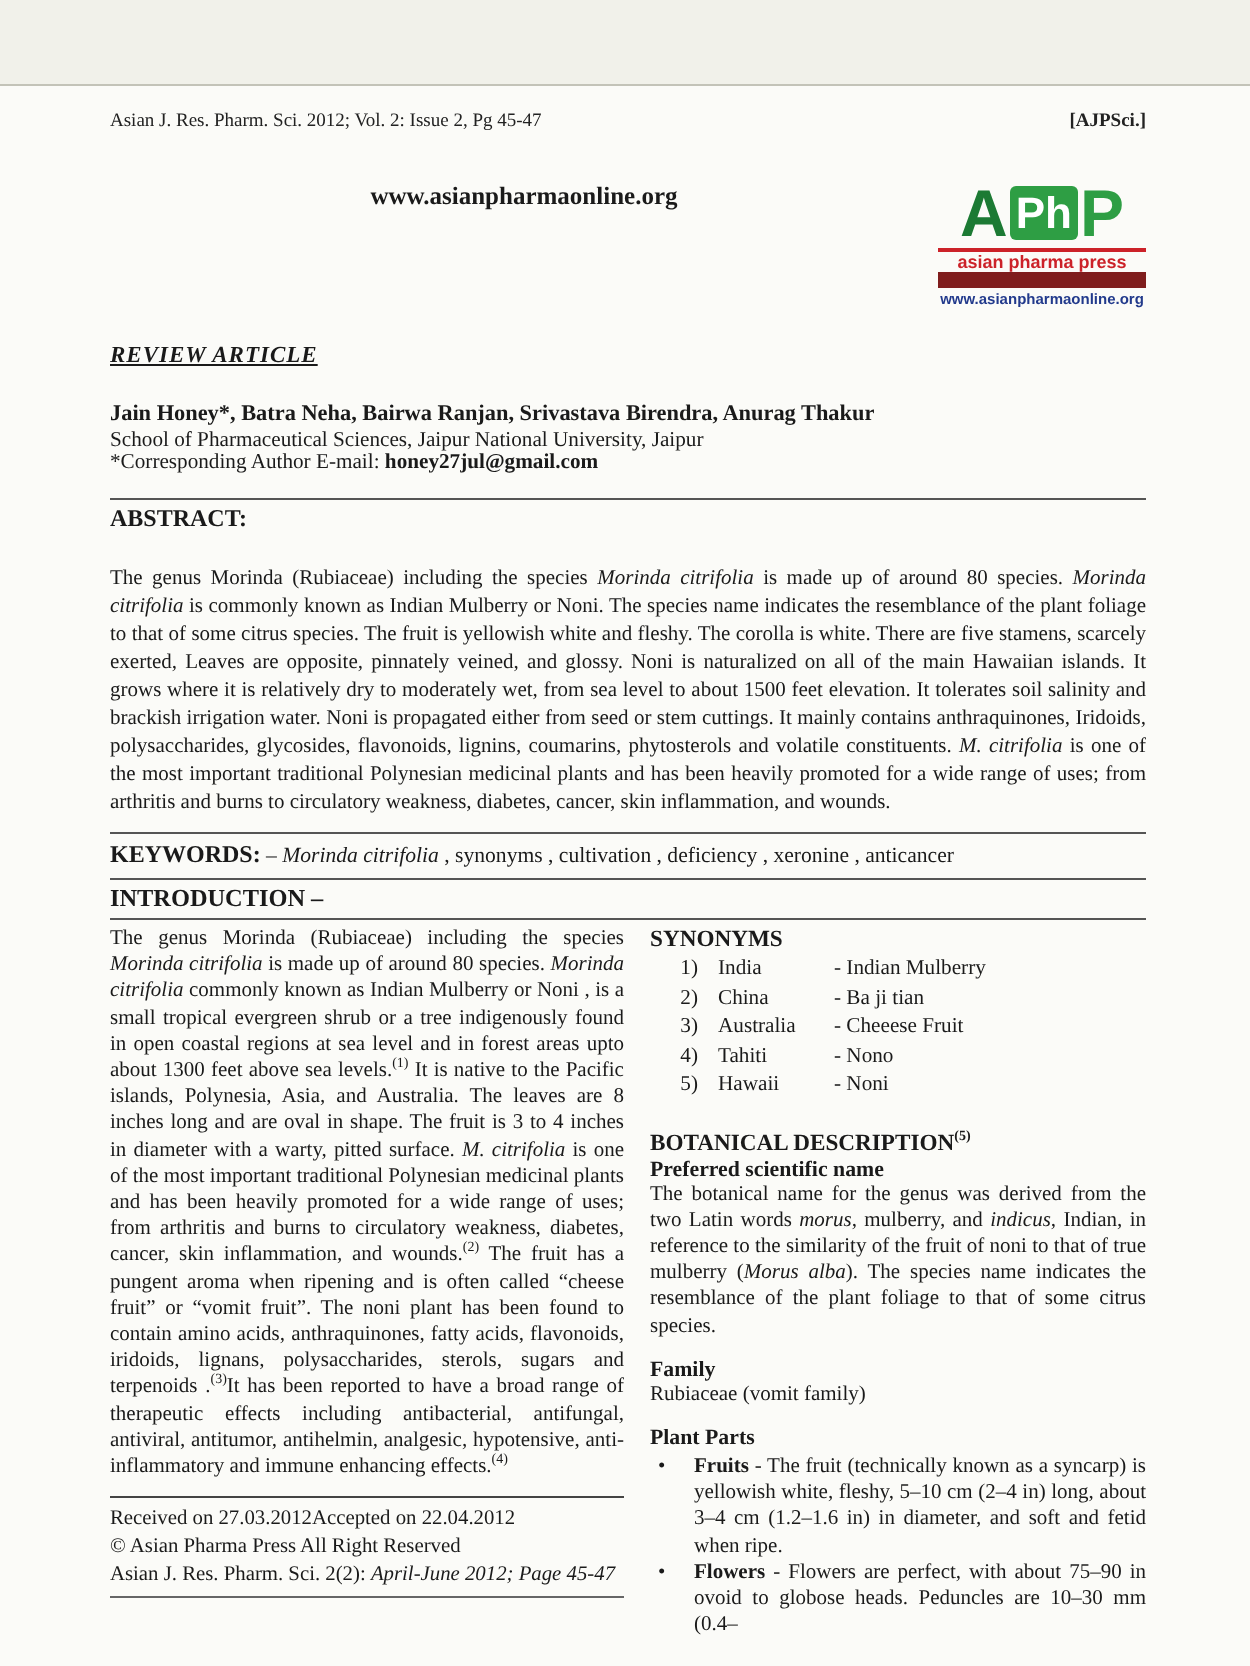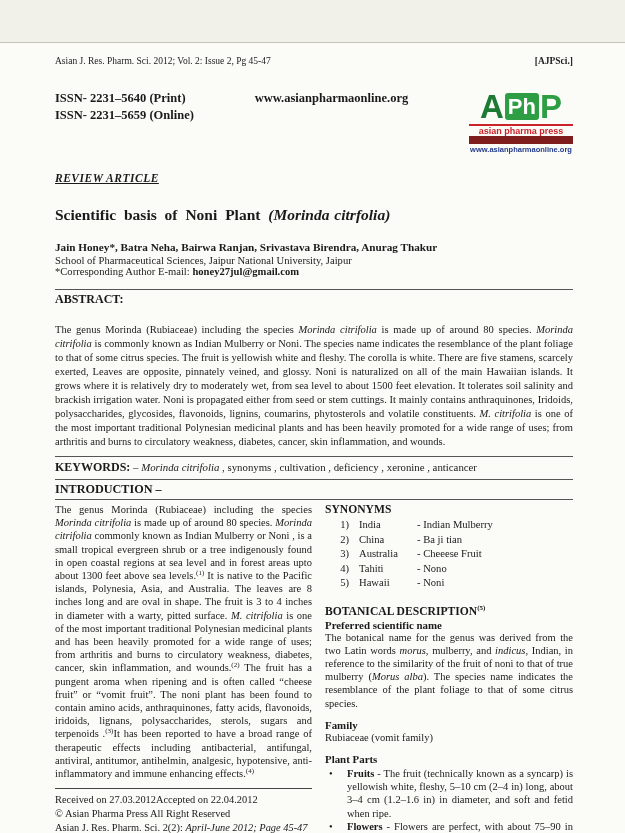--- a/index.html
+++ b/index.html
@@ -76,39 +76,34 @@
 <div class="scan-topband"></div>
 
 <div class="page">
 
   <div class="runhead">
     <span>Asian J. Res. Pharm. Sci. 2012; Vol. 2: Issue 2, Pg 45-47</span>
     <span class="tag">[AJPSci.]</span>
   </div>
 
   <div class="masthead">
-    <div class="issn">
-      <div>ISSN- 2231–5640 (Print)</div>
-      <div>ISSN- 2231–5659 (Online)</div>
-    </div>
     <div class="site">www.asianpharmaonline.org</div>
     <div class="logo">
       <div class="logo-letters">
         <span class="logo-a">A</span>
         <span class="logo-ph">Ph</span>
         <span class="logo-p">P</span>
       </div>
       <div class="logo-tagline">asian pharma press</div>
       <div class="logo-url">www.asianpharmaonline.org</div>
     </div>
   </div>
 
   <div class="review-label">REVIEW ARTICLE</div>
 
-  <h1 class="title" style="margin:22px 0 0;"><span>Scientific  basis  of  Noni  Plant </span><span class="it">(Morinda citrfolia)</span></h1>
 
   <div class="authors">Jain Honey*, Batra Neha, Bairwa Ranjan, Srivastava Birendra, Anurag Thakur</div>
   <div class="affil">School of Pharmaceutical Sciences, Jaipur National University, Jaipur</div>
   <div class="corr"><span>*Corresponding Author E-mail: </span><span class="email">honey27jul@gmail.com</span></div>
 
   <div class="abstract">
     <h2>ABSTRACT:</h2>
     <div class="just"><span>The genus Morinda (Rubiaceae) including the species </span><span class="it">Morinda citrifolia </span><span> is made up of around 80 species. </span><span class="it">Morinda citrifolia </span><span> is commonly known as Indian Mulberry or Noni. The species name indicates the resemblance of the plant foliage to that of some citrus species. The fruit is yellowish white and fleshy. The corolla is white. There are five stamens, scarcely exerted, Leaves are opposite, pinnately veined, and glossy. Noni is naturalized on all of the main Hawaiian islands. It grows where it is relatively dry to moderately wet, from sea level to about 1500 feet elevation. It tolerates soil salinity and brackish irrigation water. Noni is propagated either from seed or stem cuttings. It mainly contains anthraquinones, Iridoids, polysaccharides, glycosides, flavonoids, lignins, coumarins, phytosterols and volatile constituents. </span><span class="it">M. citrifolia</span><span> is one of the most important traditional Polynesian medicinal plants and has been heavily promoted for a wide range of uses; from arthritis and burns to circulatory weakness, diabetes, cancer, skin inflammation, and wounds.</span></div>
   </div>
 

